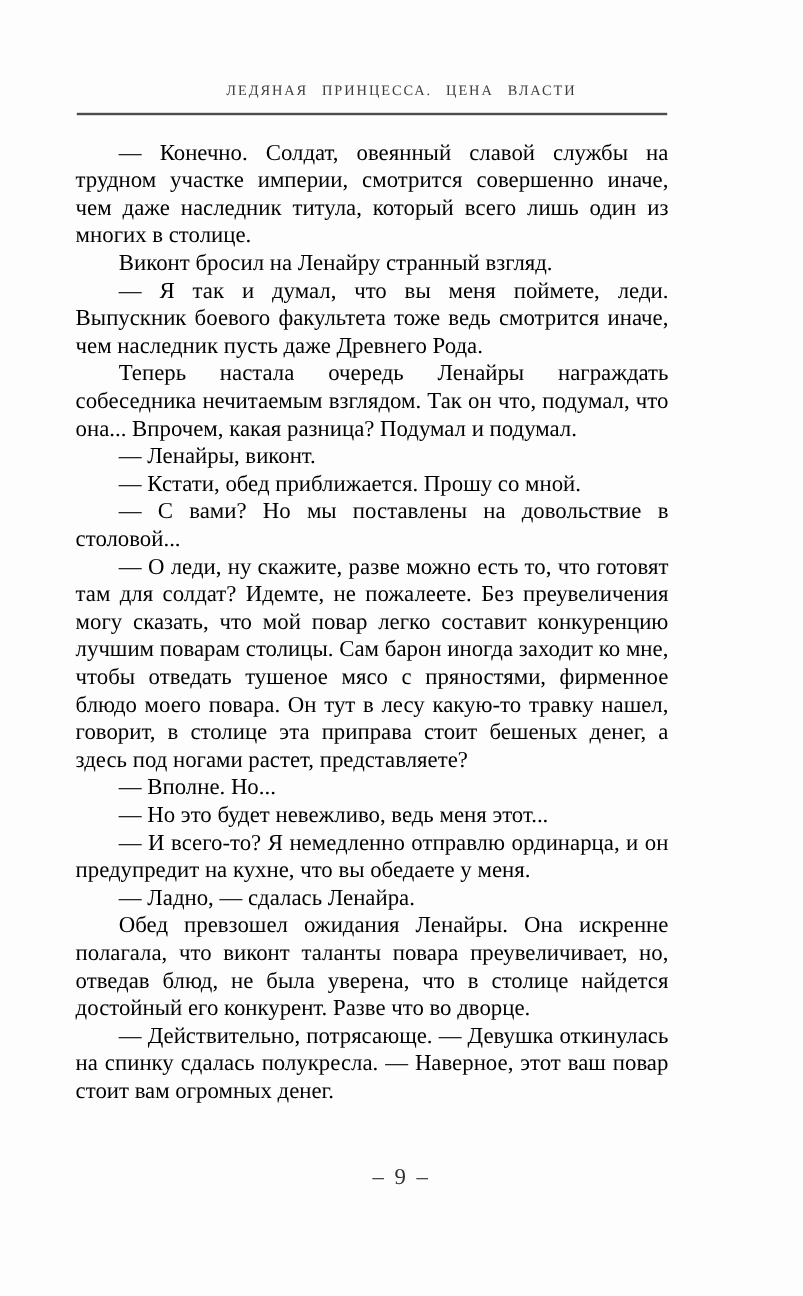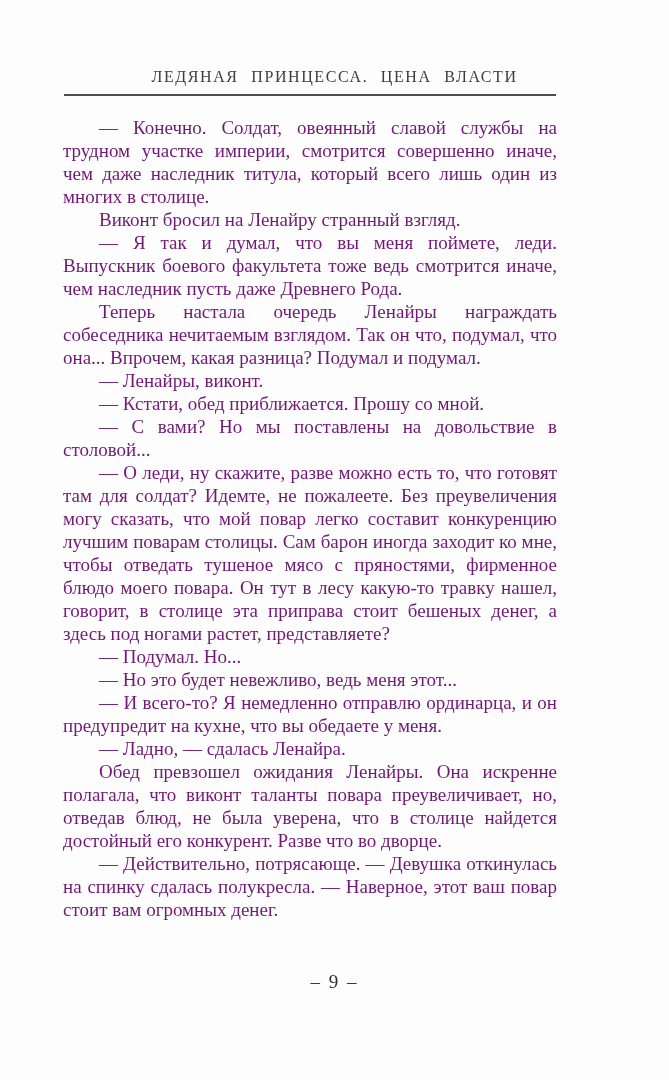--- a/index.html
+++ b/index.html
@@ -15,21 +15,21 @@
     font-family: "Liberation Serif", serif;
     color: #1b1b1b;
     overflow: hidden;
   }
   .running-header {
     position: absolute;
     top: 68px;
     left: 0;
     width: 100%;
     text-align: center;
-    font-size: 16px;
+    font-size: 12px;
     letter-spacing: 1.6px;
     word-spacing: 7px;
     color: #3d3d3d;
     white-space: nowrap;
   }
   .header-rule {
     position: absolute;
     top: 94px;
     left: 64px;
     width: 492px;
@@ -37,21 +37,21 @@
     border-top: 2px solid #4c4c4c;
   }
   .body-text {
     position: absolute;
     top: 116px;
     left: 63px;
     width: 494px;
     font-size: 19px;
     line-height: 23px;
     text-align: justify;
-    color: #701a75;
+    color: #000000;
   }
   .body-text .para {
     margin: 0;
     padding: 0;
     text-indent: 36px;
   }
   .page-number {
     position: absolute;
     top: 971px;
     left: 0;
@@ -72,21 +72,21 @@
 
   <div class="body-text">
       <p class="para">— Конечно. Солдат, овеянный славой службы на трудном участке империи, смотрится совершенно иначе, чем даже наследник титула, который всего лишь один из многих в столице.</p>
       <p class="para">Виконт бросил на Ленайру странный взгляд.</p>
       <p class="para">— Я так и думал, что вы меня поймете, леди. Выпускник боевого факультета тоже ведь смотрится иначе, чем наследник пусть даже Древнего Рода.</p>
       <p class="para">Теперь настала очередь Ленайры награждать собеседника нечитаемым взглядом. Так он что, подумал, что она... Впрочем, какая разница? Подумал и подумал.</p>
       <p class="para">— Ленайры, виконт.</p>
       <p class="para">— Кстати, обед приближается. Прошу со мной.</p>
       <p class="para">— С вами? Но мы поставлены на довольствие в столовой...</p>
       <p class="para">— О леди, ну скажите, разве можно есть то, что готовят там для солдат? Идемте, не пожалеете. Без преувеличения могу сказать, что мой повар легко составит конкуренцию лучшим поварам столицы. Сам барон иногда заходит ко мне, чтобы отведать тушеное мясо с пряностями, фирменное блюдо моего повара. Он тут в лесу какую-то травку нашел, говорит, в столице эта приправа стоит бешеных денег, а здесь под ногами растет, представляете?</p>
-      <p class="para">— Подумал. Но...</p>
+      <p class="para">— Вполне. Но...</p>
       <p class="para">— Но это будет невежливо, ведь меня этот...</p>
       <p class="para">— И всего-то? Я немедленно отправлю ординарца, и он предупредит на кухне, что вы обедаете у меня.</p>
       <p class="para">— Ладно, — сдалась Ленайра.</p>
       <p class="para">Обед превзошел ожидания Ленайры. Она искренне полагала, что виконт таланты повара преувеличивает, но, отведав блюд, не была уверена, что в столице найдется достойный его конкурент. Разве что во дворце.</p>
       <p class="para">— Действительно, потрясающе. — Девушка откинулась на спинку сдалась полукресла. — Наверное, этот ваш повар стоит вам огромных денег.</p>
     </div>
 
   <div class="page-number">– 9 –</div>
 </div>
 

